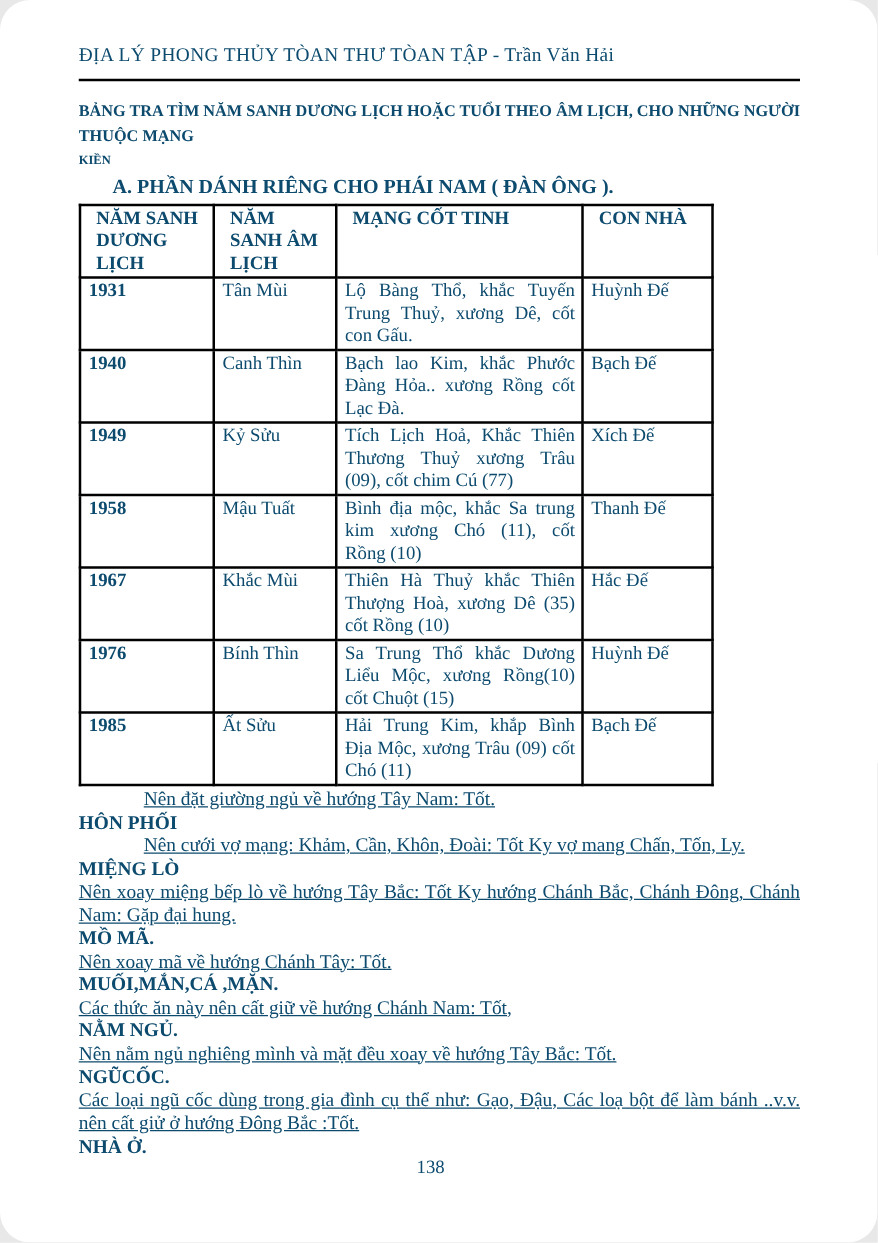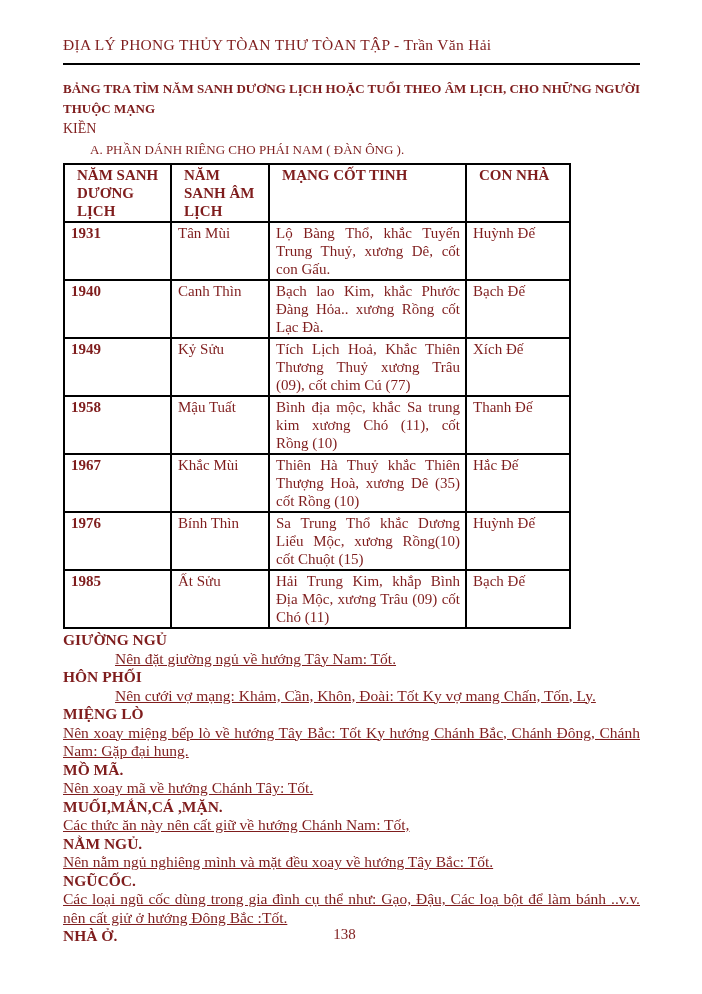--- a/index.html
+++ b/index.html
@@ -4,22 +4,23 @@
 <style>
   * { box-sizing: border-box; }
   html, body { margin: 0; padding: 0; background: #e8e8e8; }
   .page {
     position: relative;
     width: 702px;
     height: 994px;
     margin: 0 auto;
     background: #ffffff;
     font-family: "Liberation Serif", "DejaVu Serif", serif;
-    color: #7f1d1d;
+    color: #0c4a6e;
     overflow: hidden;
+    border-radius: 24px;
   }
   .content {
     position: absolute;
     left: 63px;
     top: 36px;
     width: 577px;
   }
   .doc-header {
     font-size: 15.5px;
     letter-spacing: 0.3px;
@@ -28,27 +29,27 @@
     white-space: nowrap;
   }
   .title {
     font-weight: bold;
     font-size: 13px;
     line-height: 20px;
     text-align: justify;
     margin-top: 14px;
   }
   .title-line2 {
-    font-weight: normal;
-    font-size: 14px;
+    font-weight: bold;
+    font-size: 10px;
     line-height: 20px;
   }
   .subtitle {
-    font-weight: normal;
-    font-size: 13px;
+    font-weight: bold;
+    font-size: 16px;
     line-height: 20px;
     margin: 1px 0 3px 27px;
   }
   table.main {
     border-collapse: collapse;
     width: 506px;
     table-layout: fixed;
   }
   table.main th, table.main td {
     border: 2px solid #000;
@@ -160,21 +161,20 @@
         <tr>
           <td class="year">1985</td>
           <td>Ất Sửu</td>
           <td class="mang">Hải Trung Kim, khắp Bình Địa Mộc, xương Trâu (09) cốt Chó (11)</td>
           <td>Bạch Đế</td>
         </tr>
       </tbody>
     </table>
 
     <div class="sections">
-      <div class="sec-head">GIƯỜNG NGỦ</div>
       <div class="sec-body indent">Nên đặt giường ngủ về hướng Tây Nam: Tốt.</div>
 
       <div class="sec-head">HÔN PHỐI</div>
       <div class="sec-body indent">Nên cưới vợ mạng: Khảm, Cần, Khôn, Đoài: Tốt Ky vợ mang Chấn, Tốn, Ly.</div>
 
       <div class="sec-head">MIỆNG LÒ</div>
       <div class="sec-body">Nên xoay miệng bếp lò về hướng Tây Bắc: Tốt Ky hướng Chánh  Bắc, Chánh Đông, Chánh Nam: Gặp đại hung.</div>
 
       <div class="sec-head">MỒ MÃ.</div>
       <div class="sec-body">Nên xoay mã về hướng Chánh Tây: Tốt.</div>

